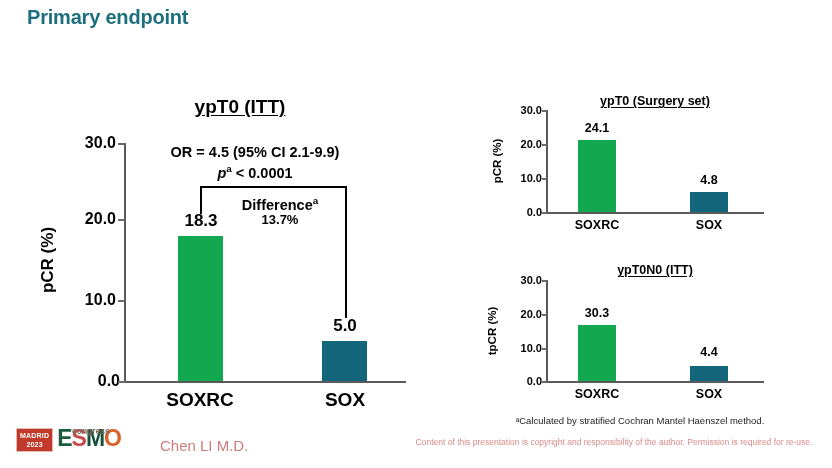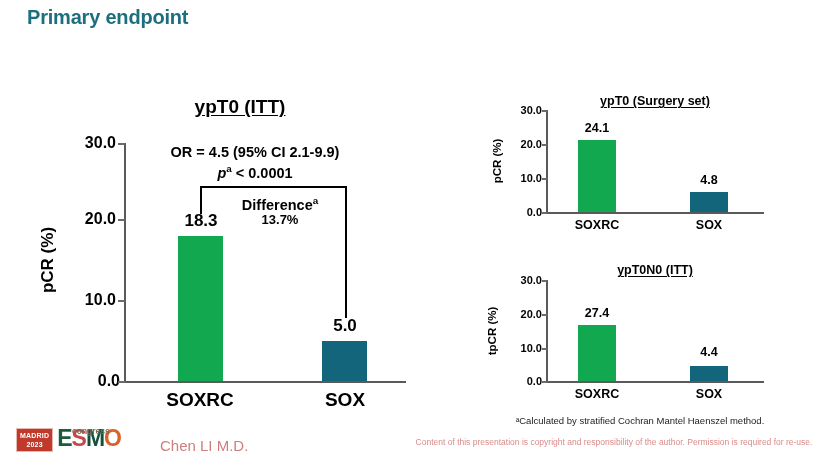--- a/index.html
+++ b/index.html
@@ -265,21 +265,21 @@
 <div class="tick-label mini" style="position:absolute; left:498px; top:375px; font-size:11px; width:44px; font-weight:bold; text-align:right;">0.0</div>
 <div class="tick-mark" style="left:542px; top:381px; width:5px; height:1.5px;"></div>
 <div class="tick-label mini" style="position:absolute; left:494px; top:342px; font-size:11px; width:48px; font-weight:bold; text-align:right;">10.0</div>
 <div class="tick-mark" style="left:542px; top:348px; width:5px; height:1.5px;"></div>
 <div class="tick-label mini" style="position:absolute; left:494px; top:308px; font-size:11px; width:48px; font-weight:bold; text-align:right;">20.0</div>
 <div class="tick-mark" style="left:542px; top:314px; width:5px; height:1.5px;"></div>
 <div class="tick-label mini" style="position:absolute; left:494px; top:274px; font-size:11px; width:48px; font-weight:bold; text-align:right;">30.0</div>
 <div class="tick-mark" style="left:542px; top:280px; width:5px; height:1.5px;"></div>
 
 <div class="bar" style="left:578px; top:325px; width:38px; height:56px; background:#12a850;"></div>
-<div class="bar-value mini" style="position:absolute; left:567px; top:306px; font-size:12.5px; width:60px; font-weight:bold; text-align:center;">27.4</div>
+<div class="bar-value mini" style="position:absolute; left:567px; top:306px; font-size:12.5px; width:60px; font-weight:bold; text-align:center;">30.3</div>
 <div class="cat-label mini" style="position:absolute; left:552px; top:387px; font-size:12.5px; width:90px; font-weight:bold; text-align:center;">SOXRC</div>
 
 <div class="bar" style="left:690px; top:366px; width:38px; height:15px; background:#12657a;"></div>
 <div class="bar-value mini" style="position:absolute; left:679px; top:345px; font-size:12.5px; width:60px; font-weight:bold; text-align:center;">4.4</div>
 <div class="cat-label mini" style="position:absolute; left:664px; top:387px; font-size:12.5px; width:90px; font-weight:bold; text-align:center;">SOX</div>
 
 <div id="footnote">ᵃCalculated by stratified Cochran Mantel Haenszel method.</div>
 <div id="presenter">Chen LI M.D.</div>
 <div id="copyright">Content of this presentation is copyright and responsibility of the author. Permission is required for re-use.</div>
 

